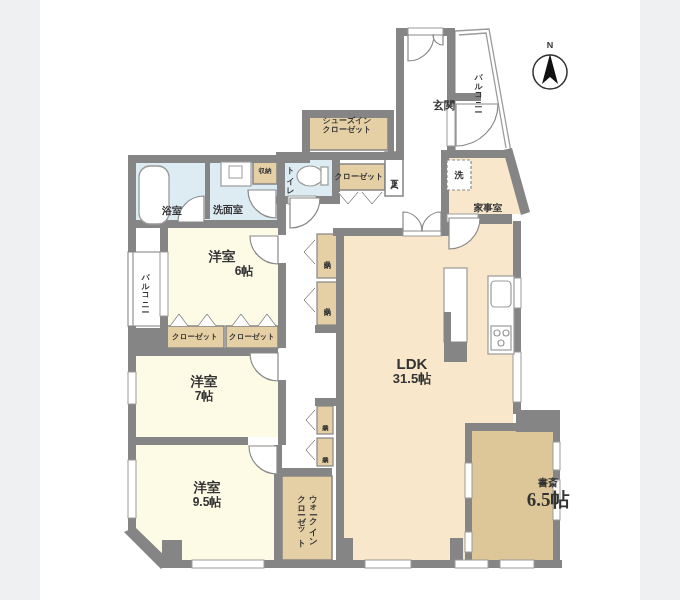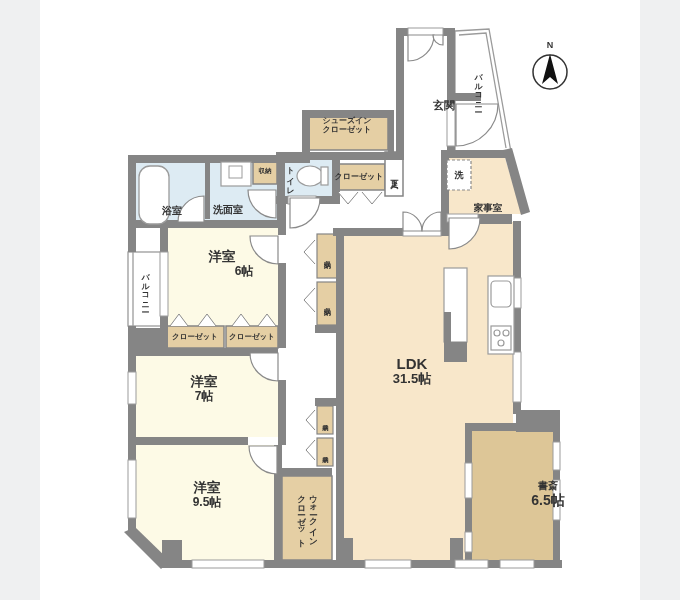--- a/index.html
+++ b/index.html
@@ -219,15 +219,15 @@
   <div class="lbl v" style="left:145px;top:288px;font-size:8px;">バルコニー</div>
   <div class="lbl" style="left:195px;top:337px;font-size:7.5px;">クローゼット</div>
   <div class="lbl" style="left:252px;top:337px;font-size:7.5px;">クローゼット</div>
   <div class="lbl" style="left:204px;top:389px;font-size:13.5px;"><span>洋室</span><span class="sub" style="font-size:12px;">7帖</span></div>
   <div class="lbl" style="left:207px;top:495px;font-size:13.5px;"><span>洋室</span><span class="sub" style="font-size:12px;">9.5帖</span></div>
   <div class="lbl v" style="left:325px;top:420px;font-size:6px;">収納</div>
   <div class="lbl v" style="left:325px;top:452px;font-size:6px;">収納</div>
   <div class="lbl v" style="left:307px;top:516px;font-size:8.5px;line-height:1.4;">ウォークイン
 クローゼット</div>
   <div class="lbl" style="left:412px;top:371px;font-size:15px;"><span>LDK</span><span class="sub" style="font-size:13px;">31.5帖</span></div>
-  <div class="lbl" style="left:513px;top:494px;font-size:10px;margin-left:35px;"><span>書斎</span><span class="sub" style="font-size:14px;">6.5帖</span></div>
+  <div class="lbl" style="left:513px;top:494px;font-size:10px;margin-left:35px;"><span>書斎</span><span class="sub" style="font-size:19px;font-family:Liberation Serif, serif;">6.5帖</span></div>
   <div class="lbl" style="left:550px;top:45px;font-size:9px;">N</div>
 </div>
 
 </body></html>

